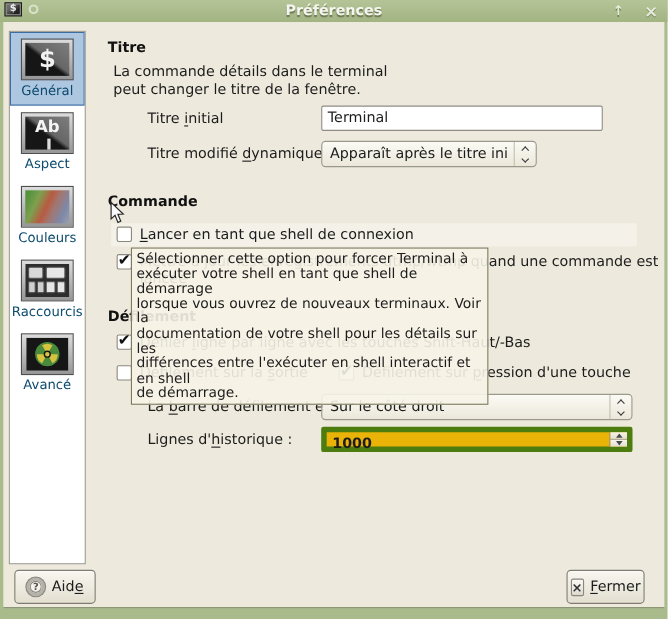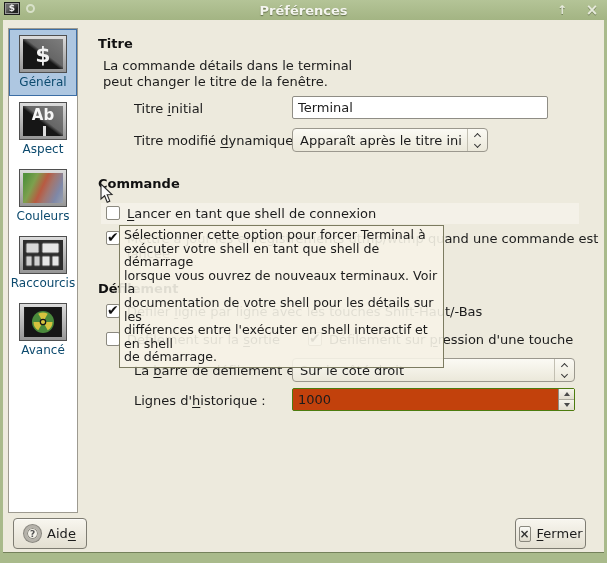--- a/index.html
+++ b/index.html
@@ -60,22 +60,22 @@
   .combo { position:absolute; height:24px; background:linear-gradient(#fbfaf4,#ebe8da);
     border:1px solid #9b988e; border-radius:4px; display:flex; align-items:center;
     padding-left:7px; cursor:default; }
   .combo-text { flex:1; white-space:nowrap; overflow:hidden; }
   .combo-spin { width:20px; height:100%; border-left:1px solid #c2bfb2; margin-left:6px;
     display:flex; flex-direction:column; align-items:center; justify-content:center; gap:3px; }
   .chev { width:5px; height:5px; border-right:1.6px solid #3a3a3a; border-bottom:1.6px solid #3a3a3a; }
   .chev.up { transform:rotate(-135deg); margin-top:2px; }
   .chev.down { transform:rotate(45deg); margin-bottom:2px; }
 
-  .spinbox { position:absolute; left:289px; width:283px; height:23px; background:#c2410c;
-    border:1px solid #4d7c0f; border-radius:2px; display:flex; }
+  .spinbox { position:absolute; left:289px; width:283px; height:23px; background:#eab308;
+    border:5px solid #4d7c0f; border-radius:2px; display:flex;font-weight:bold; }
   .spin-text { flex:1; padding:3px 5px 0; }
   .spin-btns { width:16px; border-left:1px solid #8f8d85; display:flex; flex-direction:column; }
   .spin-btn { flex:1; background:linear-gradient(#f6f4ec,#e2ded0); display:flex;
     align-items:center; justify-content:center; }
   .spin-btn.up { border-bottom:1px solid #b0ada0; }
   .tri-up { width:0; height:0; border-left:3.5px solid transparent; border-right:3.5px solid transparent;
     border-bottom:4.5px solid #4a4a4a; }
   .tri-down { width:0; height:0; border-left:3.5px solid transparent; border-right:3.5px solid transparent;
     border-top:4.5px solid #4a4a4a; }
 

